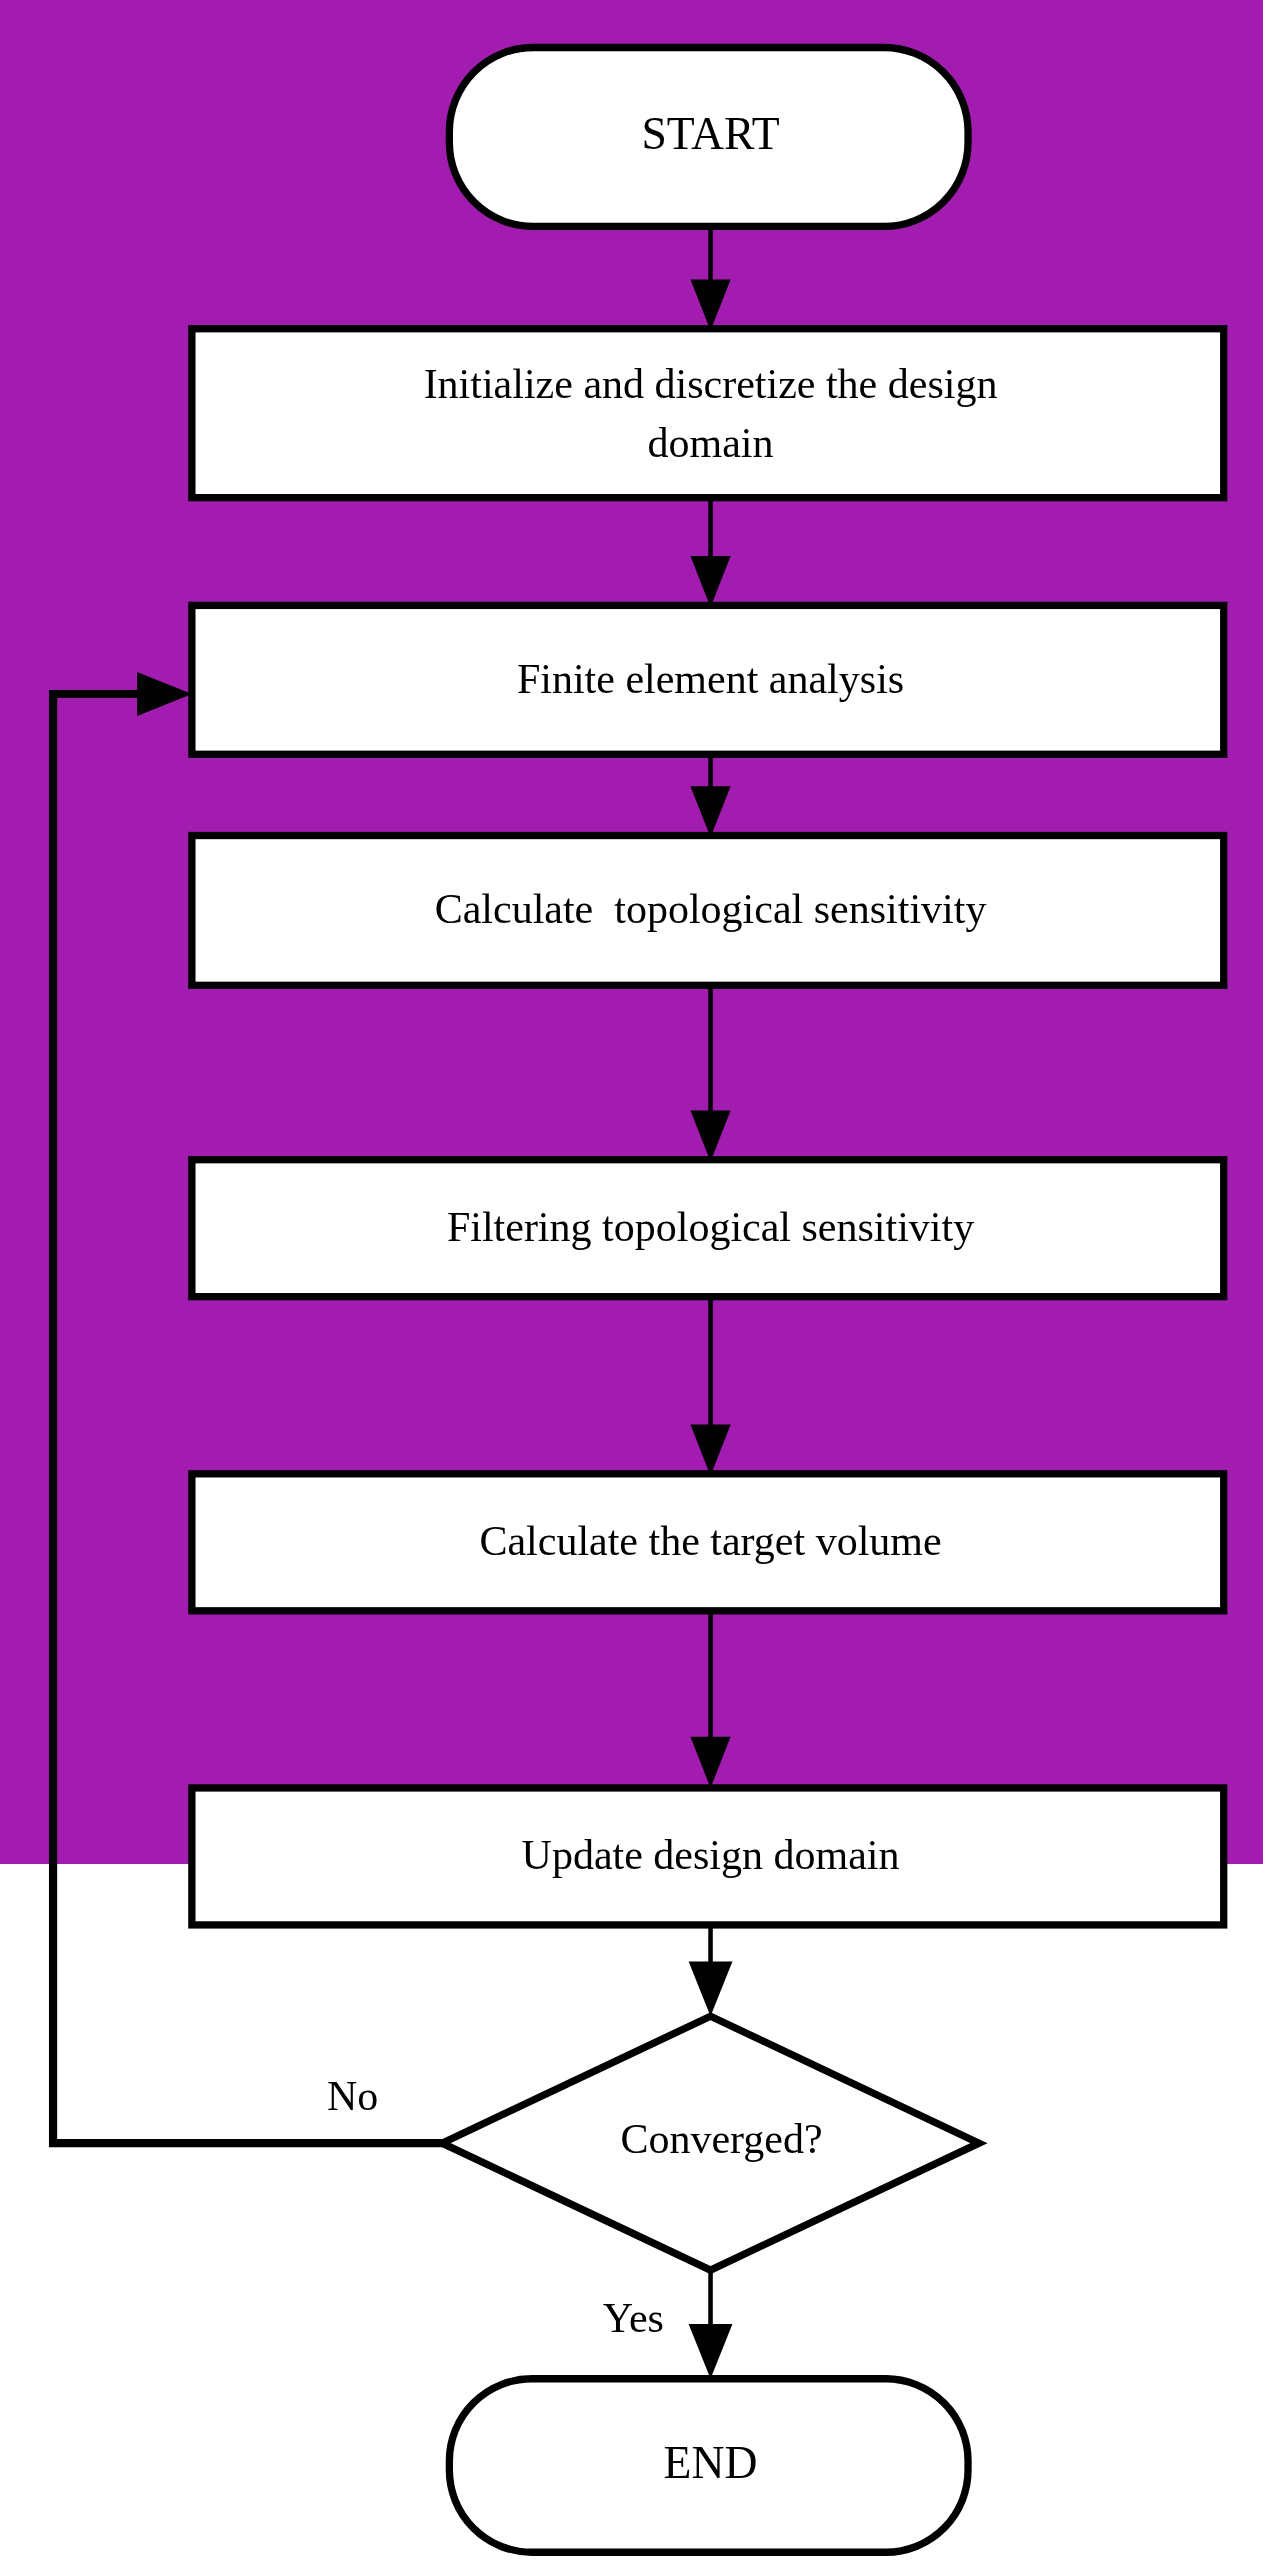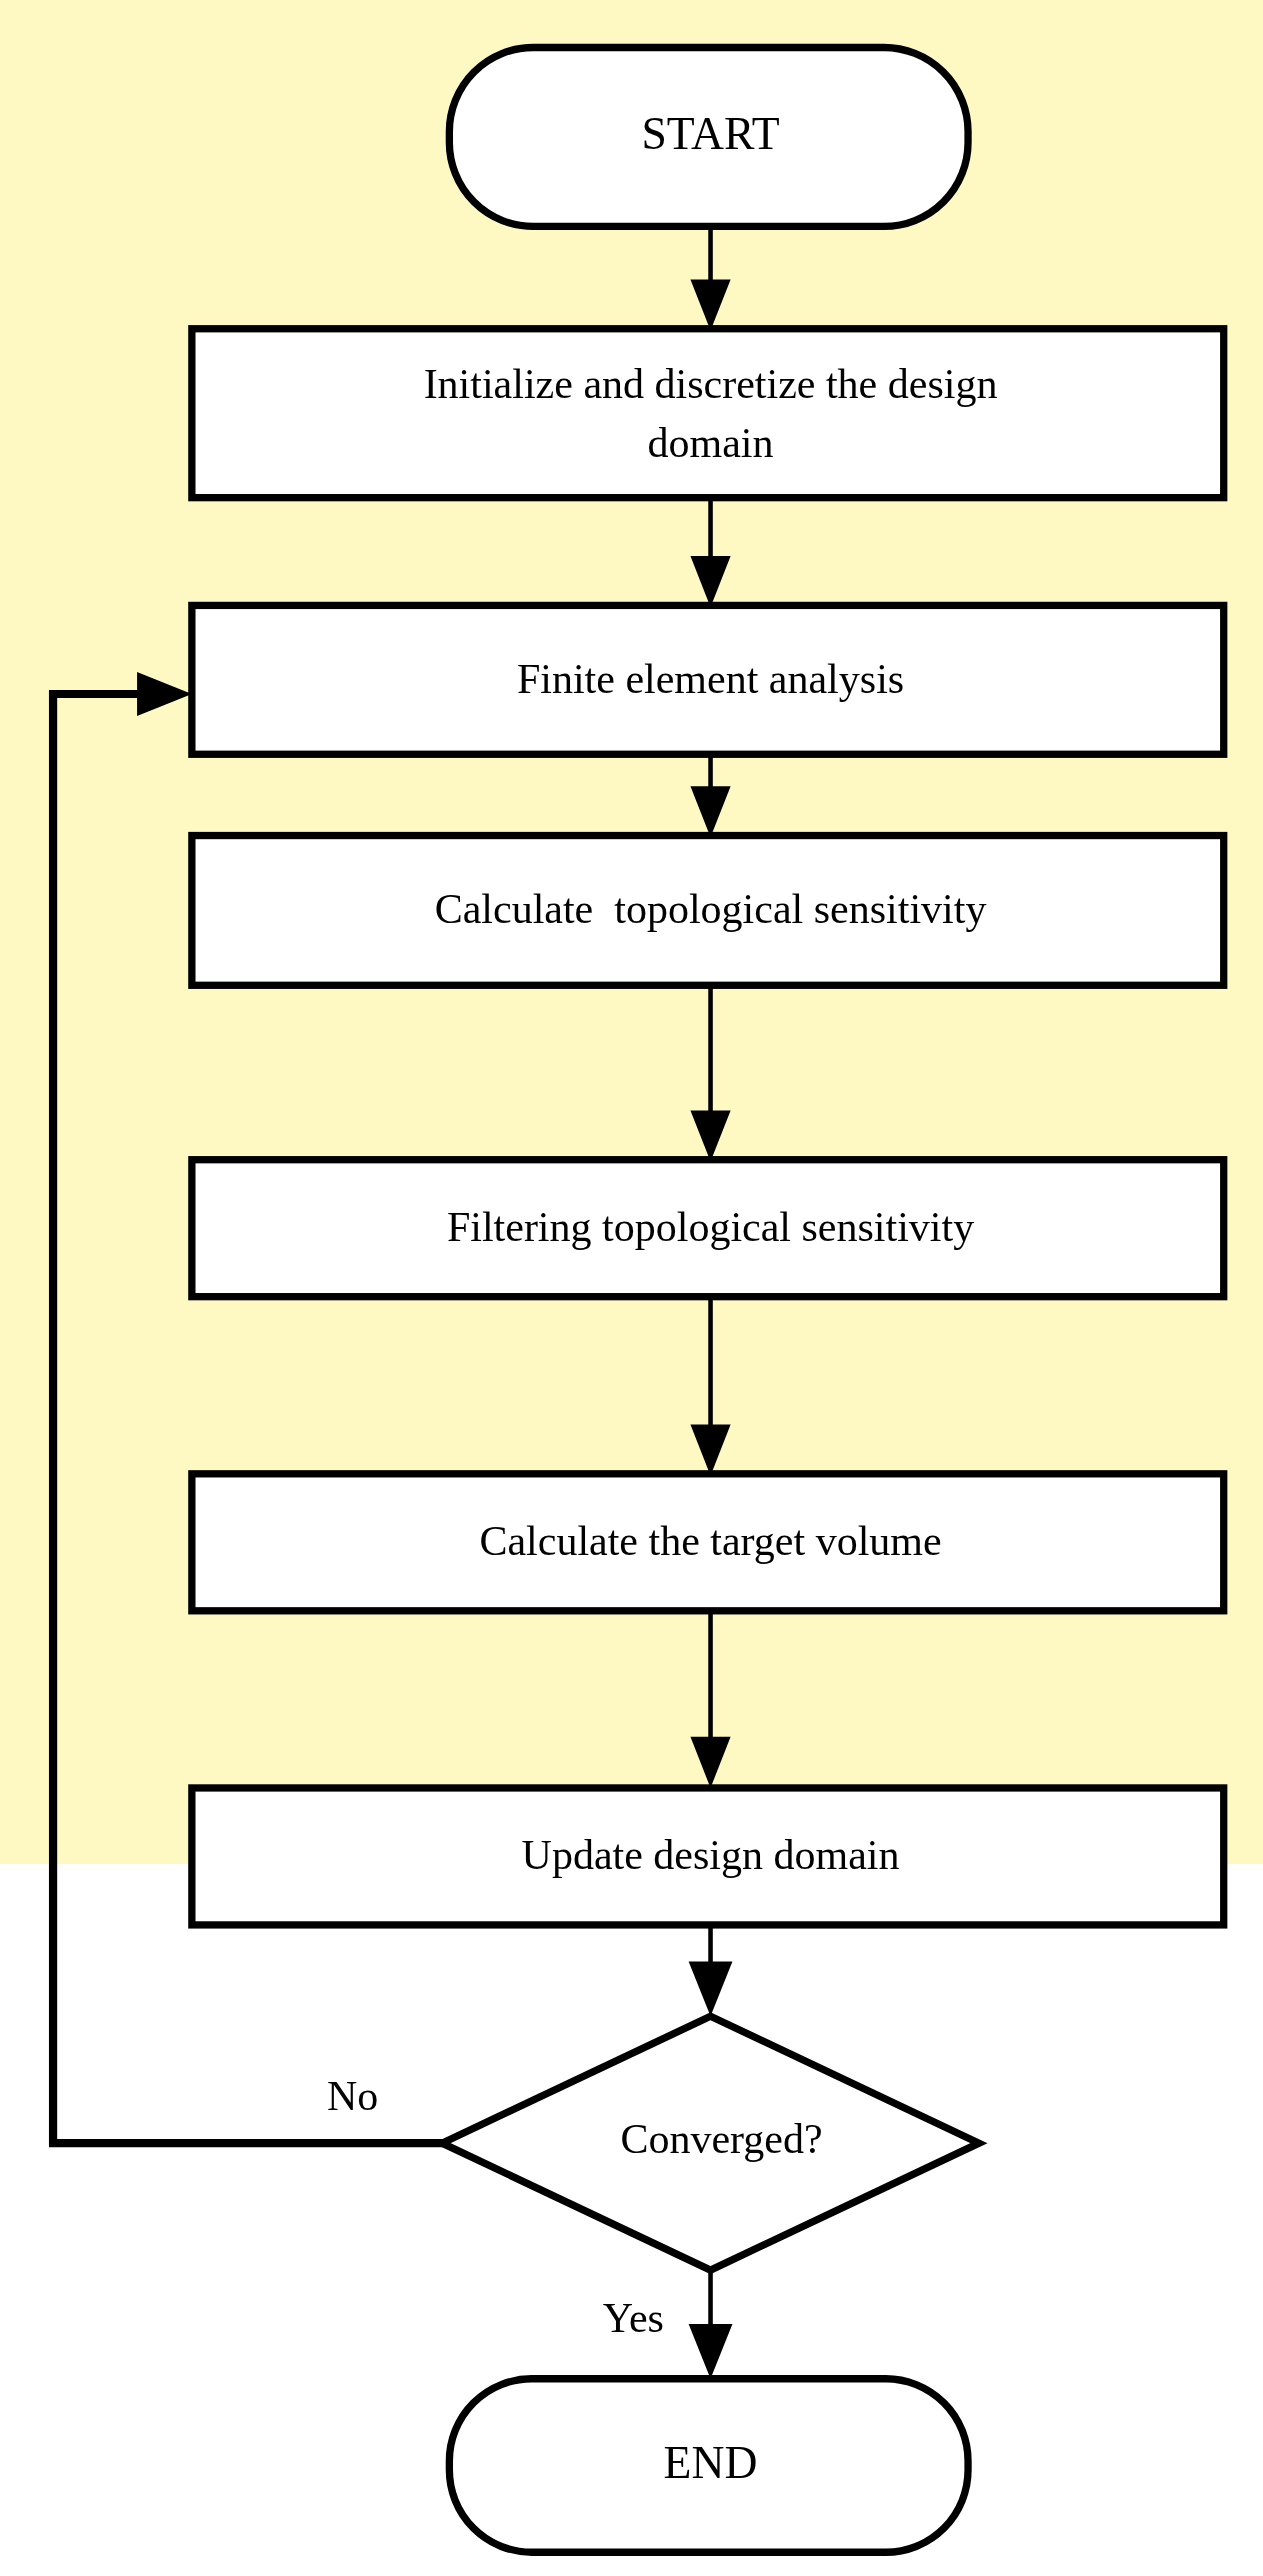--- a/index.html
+++ b/index.html
@@ -11,21 +11,21 @@
   body {
     width: 1264px;
     height: 2576px;
     overflow: hidden;
     font-family: "Liberation Serif", "DejaVu Serif", serif;
   }
   #flowchart-root {
     position: relative;
     width: 1264px;
     height: 1864px;
-    background: #fef9c3;
+    background: #a21caf;
   }
   svg#flow-svg {
     display: block;
     width: 1264px;
     height: 2576px;
   }
   .node-shape {
     fill: #ffffff;
     stroke: #000000;
     stroke-width: 8;

